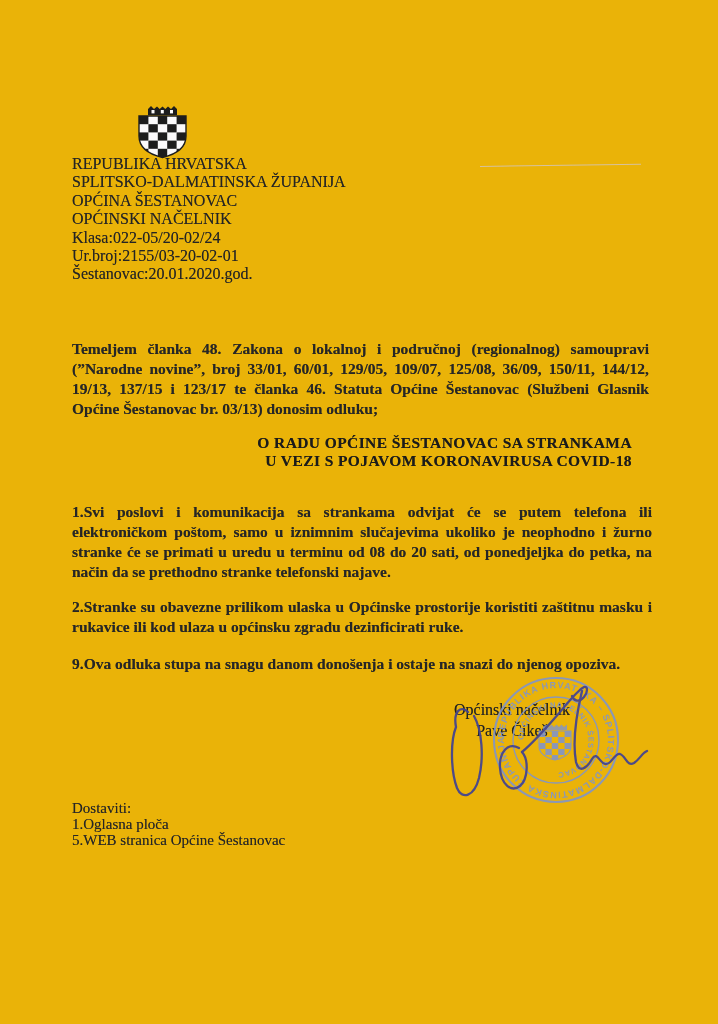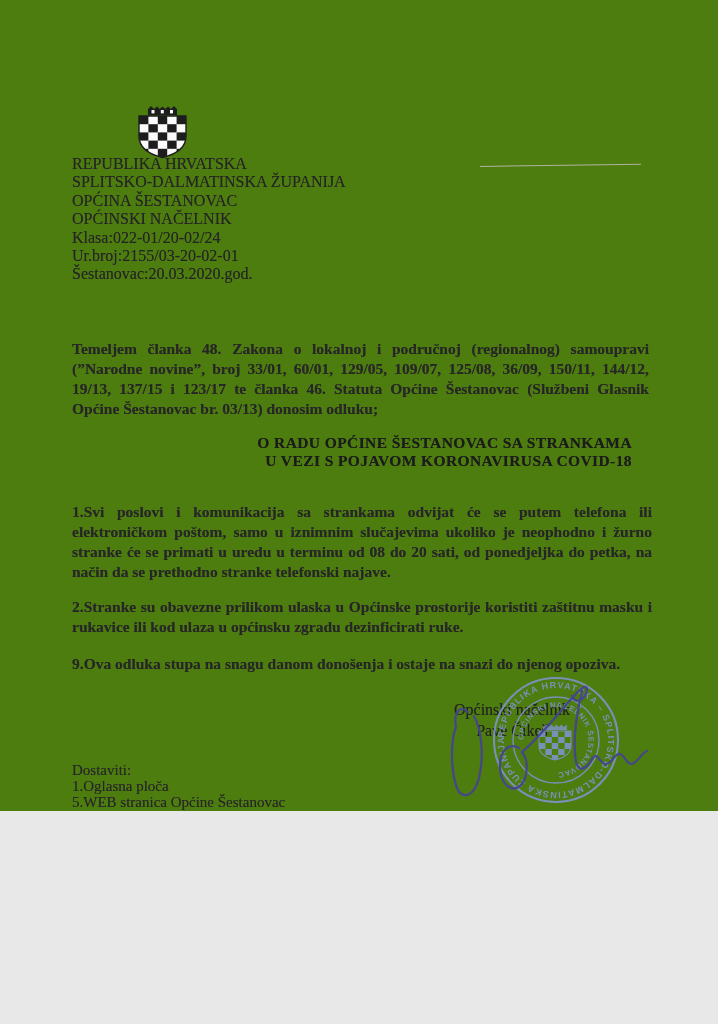--- a/index.html
+++ b/index.html
@@ -1,20 +1,20 @@
 <!DOCTYPE html>
 <html lang="hr"><head>
 <meta charset="utf-8">
 <style>
   html,body{margin:0;padding:0;background:#e8e8e8;}
   .page{
     position:relative;
-    width:718px;height:811px;
+    width:718px;height:1024px;
     margin:0 auto;
-    background:#4d7c0f;
+    background:#eab308;
     overflow:hidden;
     font-family:"Liberation Serif","DejaVu Serif",serif;
     color:#252525;
   }
   .abs{position:absolute;}
   .doc-text{
     font-size:15.5px;line-height:20px;
     text-align:justify;
     color:#262626;
     text-shadow:0 0 0.5px rgba(45,45,45,0.55);
@@ -82,44 +82,44 @@
         <rect x="23.8" y="46.8" width="9.4" height="8.7"></rect>
         <rect x="42.6" y="46.8" width="9.4" height="8.7"></rect>
     </g>
   </svg>
 
   <div class="abs header-lines" style="left:72px;top:155px;">
     <div>REPUBLIKA HRVATSKA</div>
     <div>SPLITSKO-DALMATINSKA ŽUPANIJA</div>
     <div>OPĆINA ŠESTANOVAC</div>
     <div>OPĆINSKI NAČELNIK</div>
-    <div>Klasa:022-01/20-02/24</div>
+    <div>Klasa:022-05/20-02/24</div>
     <div>Ur.broj:2155/03-20-02-01</div>
-    <div>Šestanovac:20.03.2020.god.</div>
+    <div>Šestanovac:20.01.2020.god.</div>
   </div>
 
   <div class="abs scan-line" style="left:480px;top:166px;width:161px;"></div>
 
   <div class="abs doc-text" style="left:72px;top:339px;width:577px;">Temeljem članka 48. Zakona o lokalnoj i područnoj (regionalnog) samoupravi (”Narodne novine”, broj  33/01, 60/01, 129/05, 109/07, 125/08, 36/09, 150/11, 144/12, 19/13, 137/15 i 123/17 te  članka 46. Statuta Općine Šestanovac (Službeni Glasnik Općine Šestanovac br. 03/13) donosim odluku;</div>
 
   <div class="abs doc-title" style="left:72px;top:434px;width:560px;">
     <div>O RADU OPĆINE ŠESTANOVAC SA STRANKAMA</div>
     <div>U VEZI S POJAVOM KORONAVIRUSA COVID-18</div>
   </div>
 
   <div class="abs doc-text" style="left:72px;top:502px;width:580px;">1.Svi poslovi i komunikacija sa strankama odvijat će se putem telefona ili elektroničkom poštom, samo u iznimnim slučajevima ukoliko je neophodno i žurno stranke će se primati u uredu u terminu od 08 do 20 sati, od ponedjeljka do petka,  na način da se prethodno stranke telefonski najave.</div>
   <div class="abs doc-text" style="left:72px;top:597px;width:580px;">2.Stranke su obavezne prilikom ulaska u Općinske prostorije koristiti zaštitnu masku i rukavice ili kod ulaza u općinsku zgradu dezinficirati ruke.</div>
   <div class="abs doc-text" style="left:72px;top:654px;width:580px;">9.Ova odluka stupa na snagu danom donošenja i ostaje na snazi do njenog opoziva.</div>
 
   <div class="abs sign-block" style="left:432px;top:699px;width:160px;">
     <div>Općinski načelnik</div>
     <div>Pave Čikeš</div>
   </div>
 
-  <div class="abs footer-lines" style="left:72px;top:762px;">
+  <div class="abs footer-lines" style="left:72px;top:800px;">
     <div>Dostaviti:</div>
     <div>1.Oglasna ploča</div>
     <div>5.WEB stranica Općine Šestanovac</div>
   </div>
 
   <svg class="overlay-svg" width="718" height="1024" viewBox="0 0 718 1024">
     <defs>
       <path id="ringPath" d="M 504 740 A 52 52 0 1 1 608 740 A 52 52 0 1 1 504 740"></path>
       <path id="innerPath" d="M 523.5 740 A 32.5 32.5 0 1 1 588.5 740 A 32.5 32.5 0 1 1 523.5 740"></path>
       <clipPath id="stampShieldClip">

